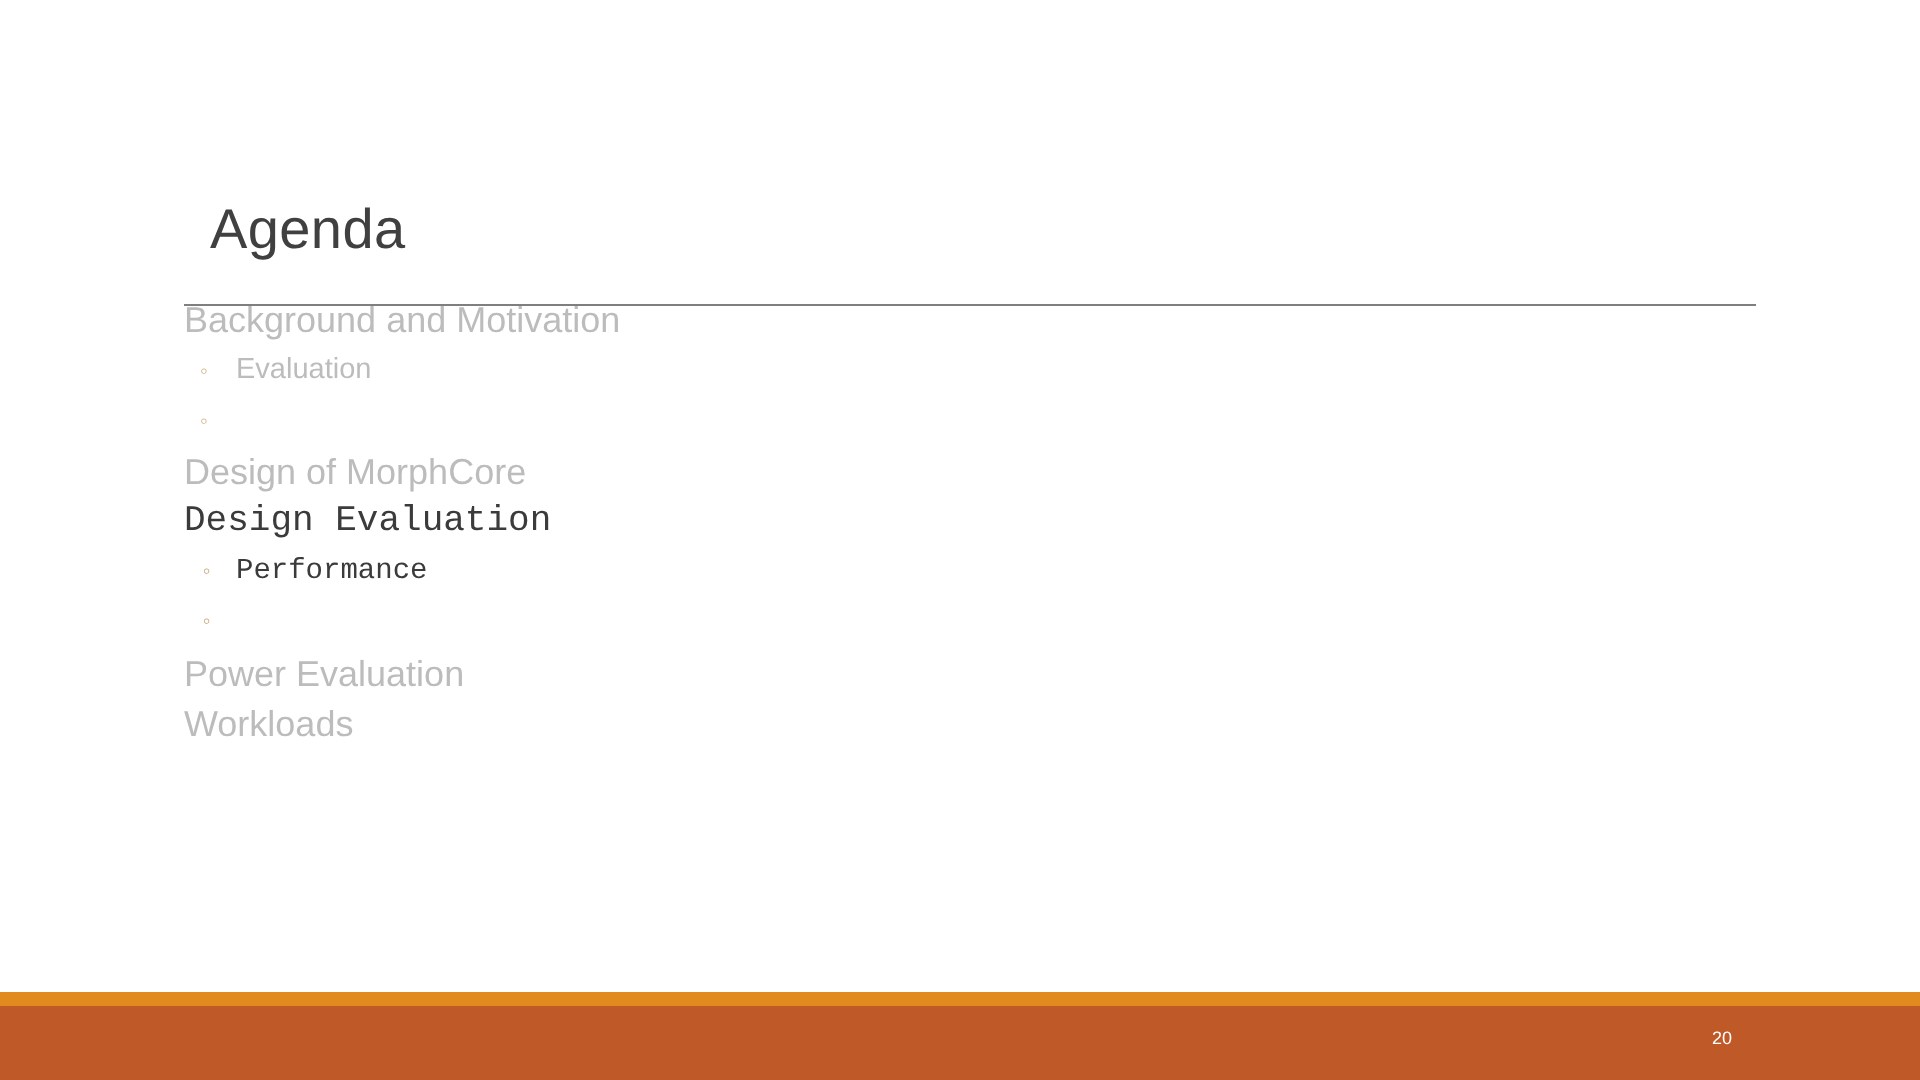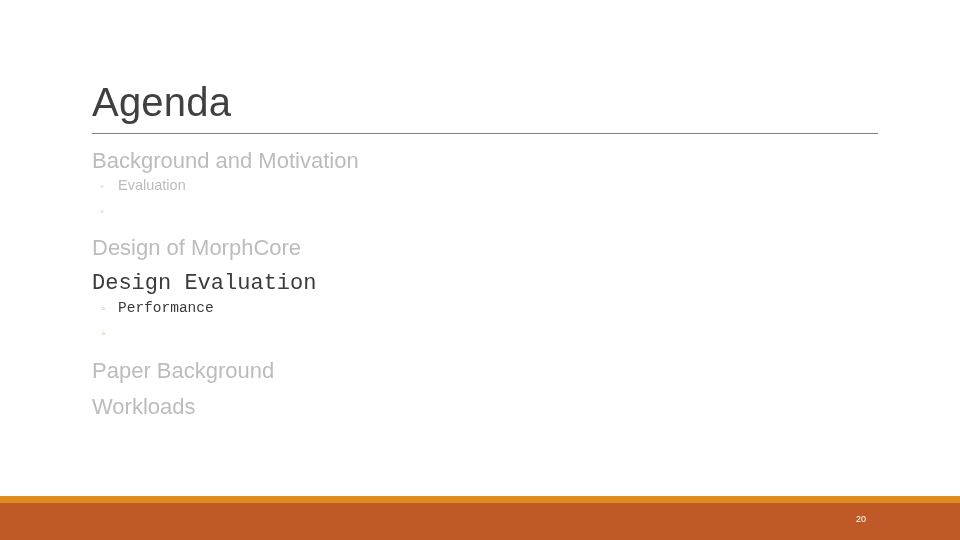--- a/index.html
+++ b/index.html
@@ -21,55 +21,54 @@
   }
 
   
   .title-block {
     position: absolute;
     left: 92px;
     top: 78px;
     width: 786px;
   }
   .slide-title {
-    font-size: 40px;
+    font-size: 28px;
     font-weight: 400;
     line-height: 48px;
     color: #404040;
     letter-spacing: 0.2px;
-    margin: 0;
+    margin: 13px;
     white-space: nowrap;
   }
   .title-rule {
     width: 786px;
     height: 1px;
     background: #7f7f7f;
     margin-top: 7px;
   }
 
   
   .agenda {
     position: absolute;
     left: 92px;
     top: 148px;
     width: 600px;
   }
   .agenda-group {
     margin: 0;
   }
   .agenda-item {
-    font-size: 22px;
+    font-size: 18px;
     line-height: 25px;
     color: #bcbcbc;
     white-space: nowrap;
     margin: 0;
     padding: 0;
   }
   .agenda-item.level1 {
-    margin-top: 11px;
   }
   .agenda-group:first-child > .agenda-item.level1 {
     margin-top: 0;
   }
   .agenda-item.level2 {
     font-size: 14.5px;
     line-height: 25px;
     padding-left: 8px;
     display: flex;
     align-items: baseline;
@@ -151,21 +150,21 @@
       <p class="agenda-item level2 active">
         <span class="bullet-mark">◦</span>
         <span>Performance</span>
       </p>
       <p class="agenda-item level2 active">
         <span class="bullet-mark">◦</span>
       </p>
     </div>
 
     <div class="agenda-group">
-      <p class="agenda-item level1">Paper Background</p>
+      <p class="agenda-item level1">Power Evaluation</p>
     </div>
 
     <div class="agenda-group">
       <p class="agenda-item level1">Workloads</p>
     </div>
 
   </div>
 
   <div class="footer-accent"></div>
   <div class="footer-band"></div>

